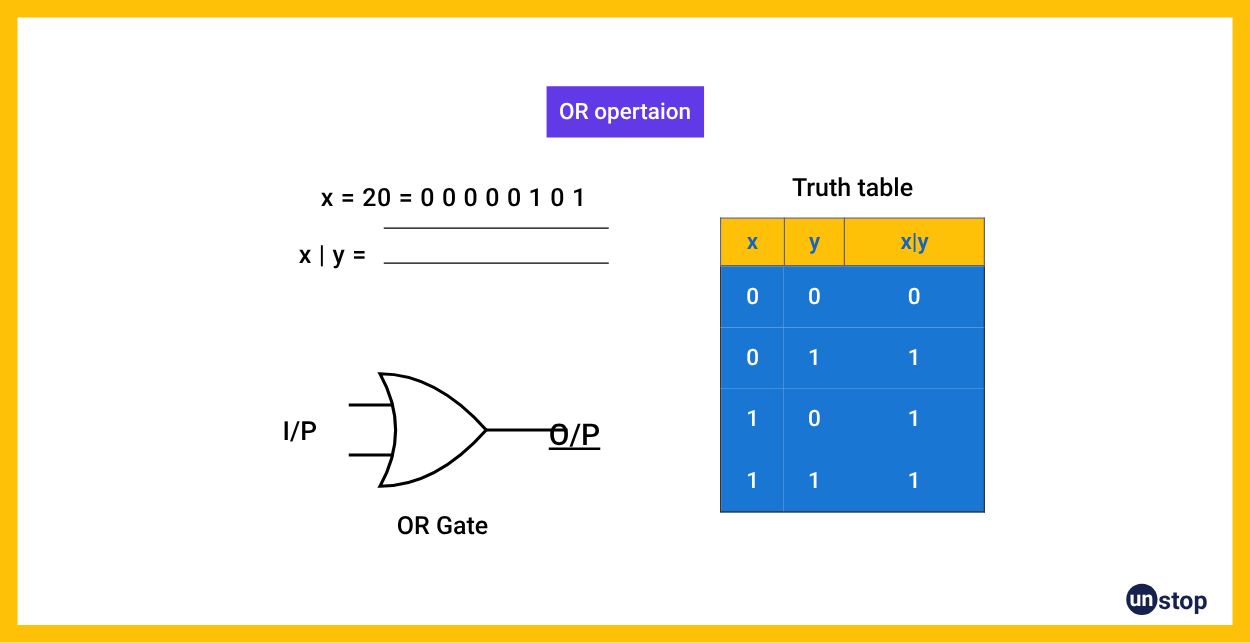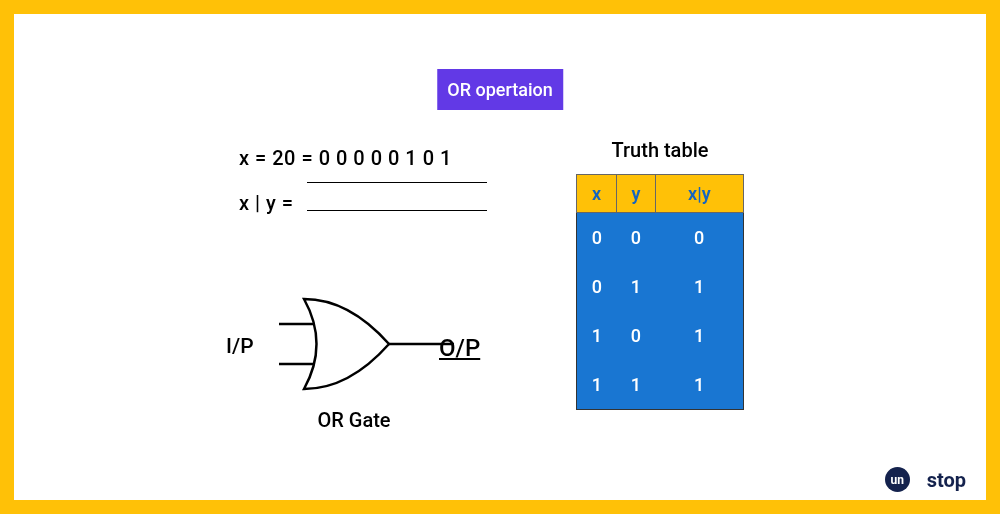--- a/index.html
+++ b/index.html
@@ -30,20 +30,21 @@
       position: absolute;
       top: 132px;
       left: 225px;
       font-size: 20px;
       font-weight: 500;
       color: #000;
     }
     .eq-row {
       margin-bottom: 12px;
       letter-spacing: 0.5px;
+      text-align: center;
     }
     .eq-row.with-line-above {
       border-top: 1.5px solid #000;
       padding-top: 8px;
       margin-left: 68px;
       width: 180px;
     }
     .eq-row.result {
       position: relative;
     }
@@ -83,21 +84,21 @@
     .gate-caption {
       text-align: center;
       font-size: 20px;
       font-weight: 500;
       margin-top: 4px;
     }
     .truth-table-container {
       position: absolute;
       top: 124px;
       left: 562px;
-      width: 168px;
+      width: 212px;
     }
     .truth-table-title {
       text-align: center;
       font-size: 20px;
       font-weight: 500;
       margin-bottom: 12px;
     }
     .truth-table {
       border-collapse: collapse;
       width: 100%;
@@ -131,22 +132,22 @@
     }
     .logo-circle {
       width: 25px;
       height: 25px;
       background: #14224d;
       border-radius: 50%;
       color: #fff;
       display: inline-flex;
       align-items: center;
       justify-content: center;
-      font-size: 12px;
-      margin-right: 17px;
+      font-size: 17px;
+      margin-right: 1px;
     }
   </style>
 </head>
 <body>
 
 <div class="title-badge">OR opertaion</div>
 
 <div class="equations">
   <div class="eq-row">x = 20 = 0 0 0 0 0 1 0 1</div>
   <div class="eq-row with-line-above result bottom-line">

